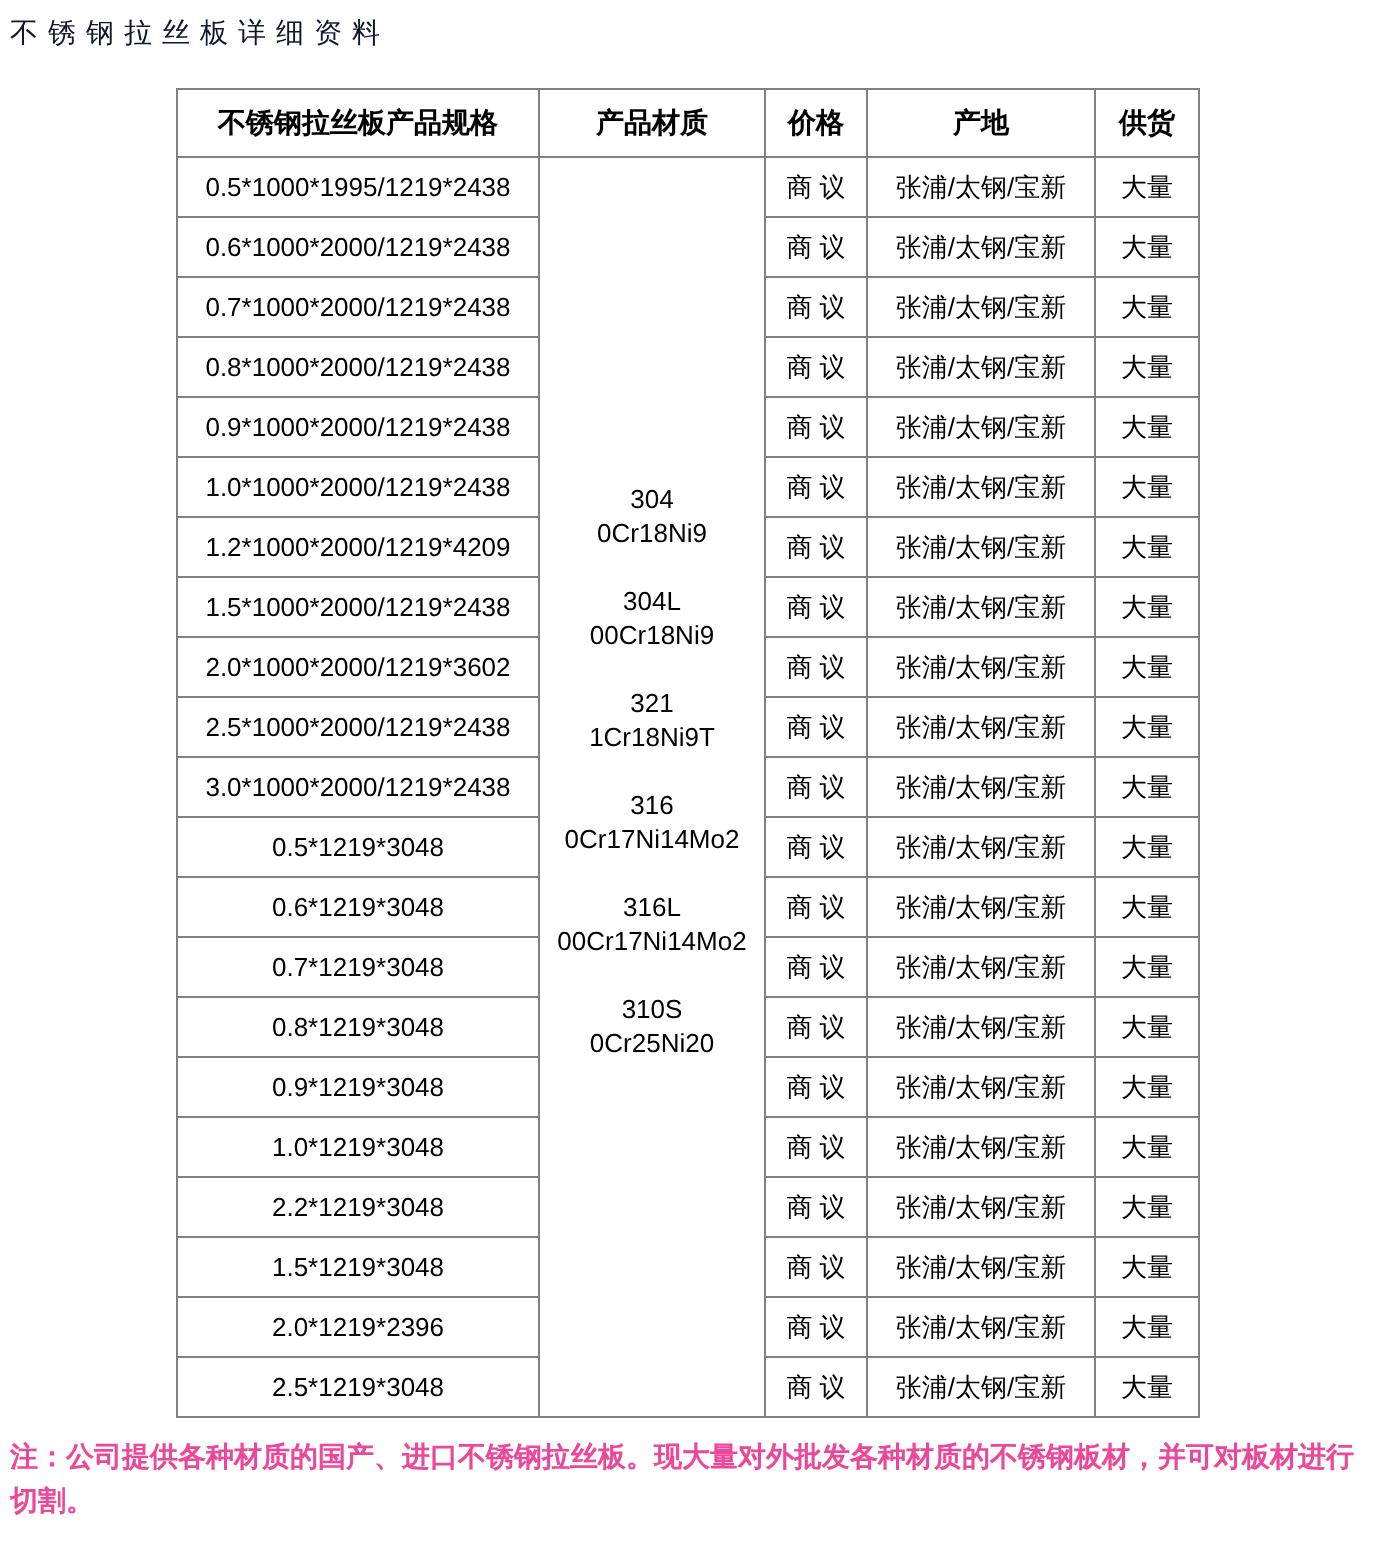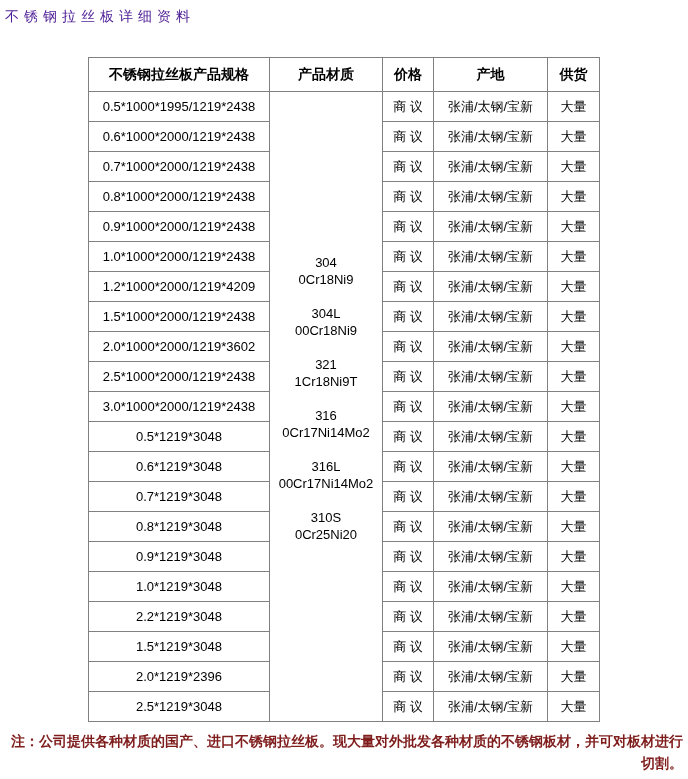--- a/index.html
+++ b/index.html
@@ -12,27 +12,27 @@
     height: 779px;
     font-family: "Liberation Sans", "DejaVu Sans", sans-serif;
     color: #000000;
     overflow: hidden;
   }
   .page-title {
     padding: 8px 0 0 5px;
     font-size: 14px;
     letter-spacing: 5px;
     line-height: 17px;
-    color: #4c1d95;
+    color: #0f172a;
   }
   table.spec-table {
     border-collapse: collapse;
     table-layout: fixed;
     width: 511px;
-    margin: 32px auto 0 auto;
+    margin: 19px auto 0 auto;
     background: #ffffff;
   }
   table.spec-table th,
   table.spec-table td {
     border: 1px solid #808080;
     text-align: center;
     vertical-align: middle;
     padding: 0 2px;
     white-space: nowrap;
     overflow: hidden;
@@ -237,15 +237,15 @@
   </tr>
         <tr>
     <td class="spec-cell">2.5*1219*3048</td>
     <td class="price-cell">商 议</td>
     <td class="origin-cell">张浦/太钢/宝新</td>
     <td class="supply-cell">大量</td>
   </tr>
       </tbody>
   </table>
 
-  <div class="footer-note" style="color: #7f1d1d; text-align: right;">注：公司提供各种材质的国产、进口不锈钢拉丝板。现大量对外批发各种材质的不锈钢板材，并可对板材进行切割。</div>
+  <div class="footer-note" style="color: #ec4899;">注：公司提供各种材质的国产、进口不锈钢拉丝板。现大量对外批发各种材质的不锈钢板材，并可对板材进行切割。</div>
 
 </div>
 
 </body></html>

